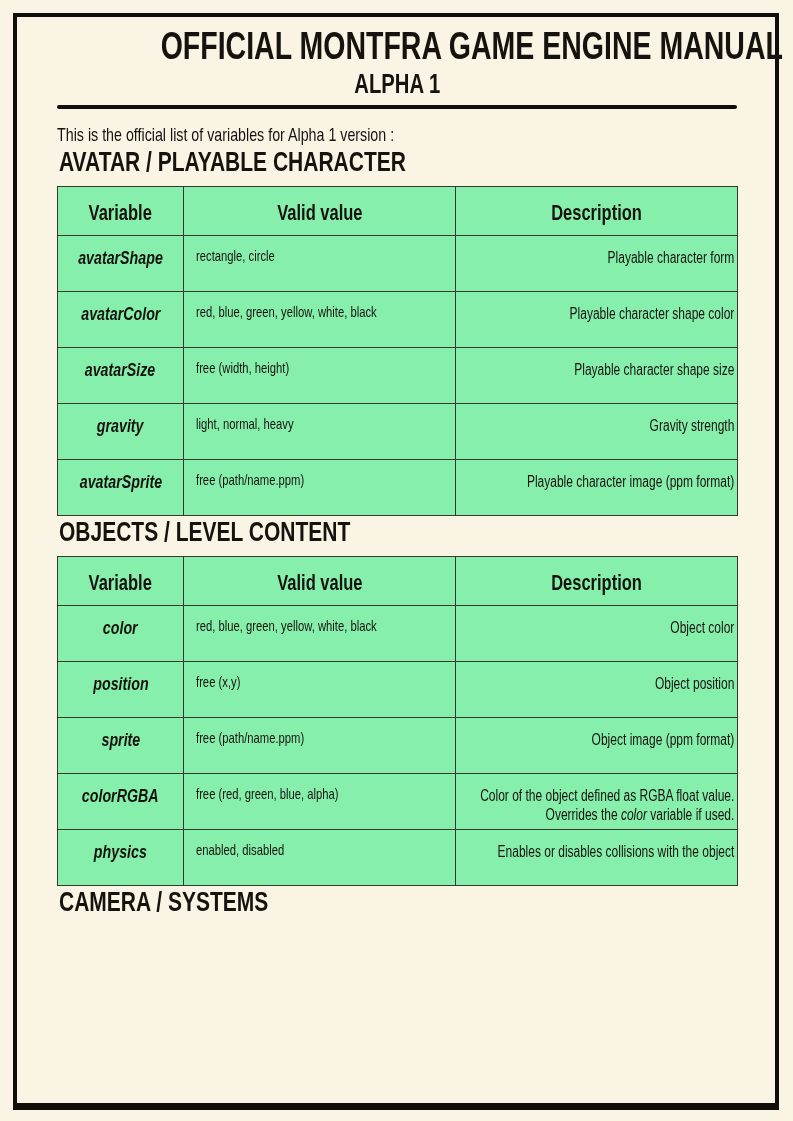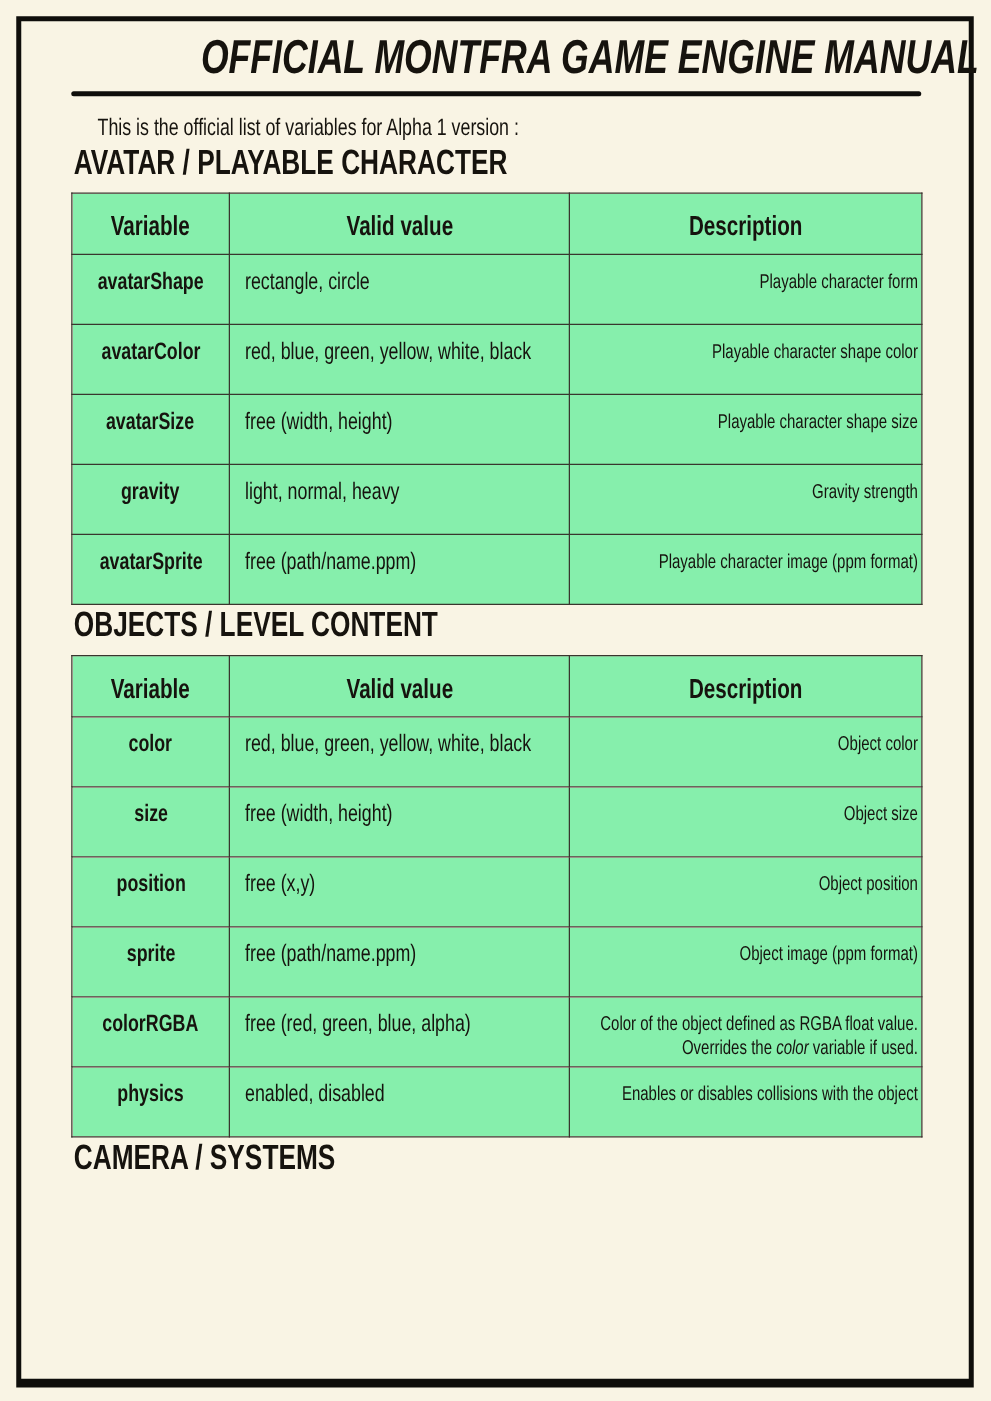--- a/index.html
+++ b/index.html
@@ -43,38 +43,37 @@
     transform-origin: left center;
     white-space: nowrap;
   }
   h1.title {
     margin: 0;
     text-align: center;
     font-size: 38px;
     line-height: 40px;
     font-weight: bold;
     letter-spacing: 0;
-    font-style: italic;
   }
   h2.subtitle {
     margin: 4px 0 0 0;
     text-align: center;
     font-size: 27px;
     line-height: 28px;
     font-weight: bold;
   }
   .rule {
     margin-top: 7px;
     width: 680px;
     height: 4px;
     background: #0f0e0b;
     border-radius: 2px;
   }
   p.intro {
-    margin: 15px 0 0 21px;
+    margin: 15px 0 0 0;
     font-size: 19px;
     line-height: 22px;
   }
   h3.section-heading {
     margin: 0 0 0 2px;
     font-size: 28px;
     line-height: 31px;
     font-weight: bold;
   }
   .sh-first { margin-top: 11px; }
@@ -101,23 +100,24 @@
     font-weight: bold;
     padding: 6px 2px 2px 2px;
     vertical-align: middle;
   }
   table.vars td { height: 41px; }
   td.c-var {
     text-align: center;
     font-weight: bold;
     font-size: 19px;
     padding: 11px 2px 2px 2px;
+    font-style: italic;
   }
   td.c-val {
-    font-size: 19px;
+    font-size: 15px;
     padding: 11px 4px 2px 12px;
   }
   td.c-desc {
     font-size: 16px;
     line-height: 19px;
     padding: 12px 4px 2px 10px;
     text-align: right;
   }
   td.c-desc .wrapspan {
     display: inline-block;
@@ -129,20 +129,21 @@
 </style>
 </head>
 <body>
 
 <div class="page">
   <div class="frame"></div>
 
   <div class="content">
 
     <h1 class="title"><span class="cond">OFFICIAL MONTFRA GAME ENGINE MANUAL</span></h1>
+    <h2 class="subtitle"><span class="cond">ALPHA 1</span></h2>
     <div class="rule"></div>
     <p class="intro"><span class="cond-left">This is the official list of variables for Alpha 1 version :</span></p>
 
     <h3 class="section-heading sh-first"><span class="cond-left">AVATAR / PLAYABLE CHARACTER</span></h3>
     <table class="vars">
       <colgroup>
           <col class="c1">
           <col class="c2">
           <col class="c3">
         </colgroup>
@@ -196,25 +197,20 @@
           <th><span class="cond">Description</span></th>
         </tr>
       </thead>
       <tbody>
         <tr>
           <td class="c-var"><span class="cond">color</span></td>
           <td class="c-val"><span class="cond-left">red, blue, green, yellow, white, black</span></td>
           <td class="c-desc"><span class="wrapspan">Object color</span></td>
         </tr>
         <tr>
-          <td class="c-var"><span class="cond">size</span></td>
-          <td class="c-val"><span class="cond-left">free (width, height)</span></td>
-          <td class="c-desc"><span class="wrapspan">Object size</span></td>
-        </tr>
-        <tr>
           <td class="c-var"><span class="cond">position</span></td>
           <td class="c-val"><span class="cond-left">free (x,y)</span></td>
           <td class="c-desc"><span class="wrapspan">Object position</span></td>
         </tr>
         <tr>
           <td class="c-var"><span class="cond">sprite</span></td>
           <td class="c-val"><span class="cond-left">free (path/name.ppm)</span></td>
           <td class="c-desc"><span class="wrapspan">Object image (ppm format)</span></td>
         </tr>
         <tr>

